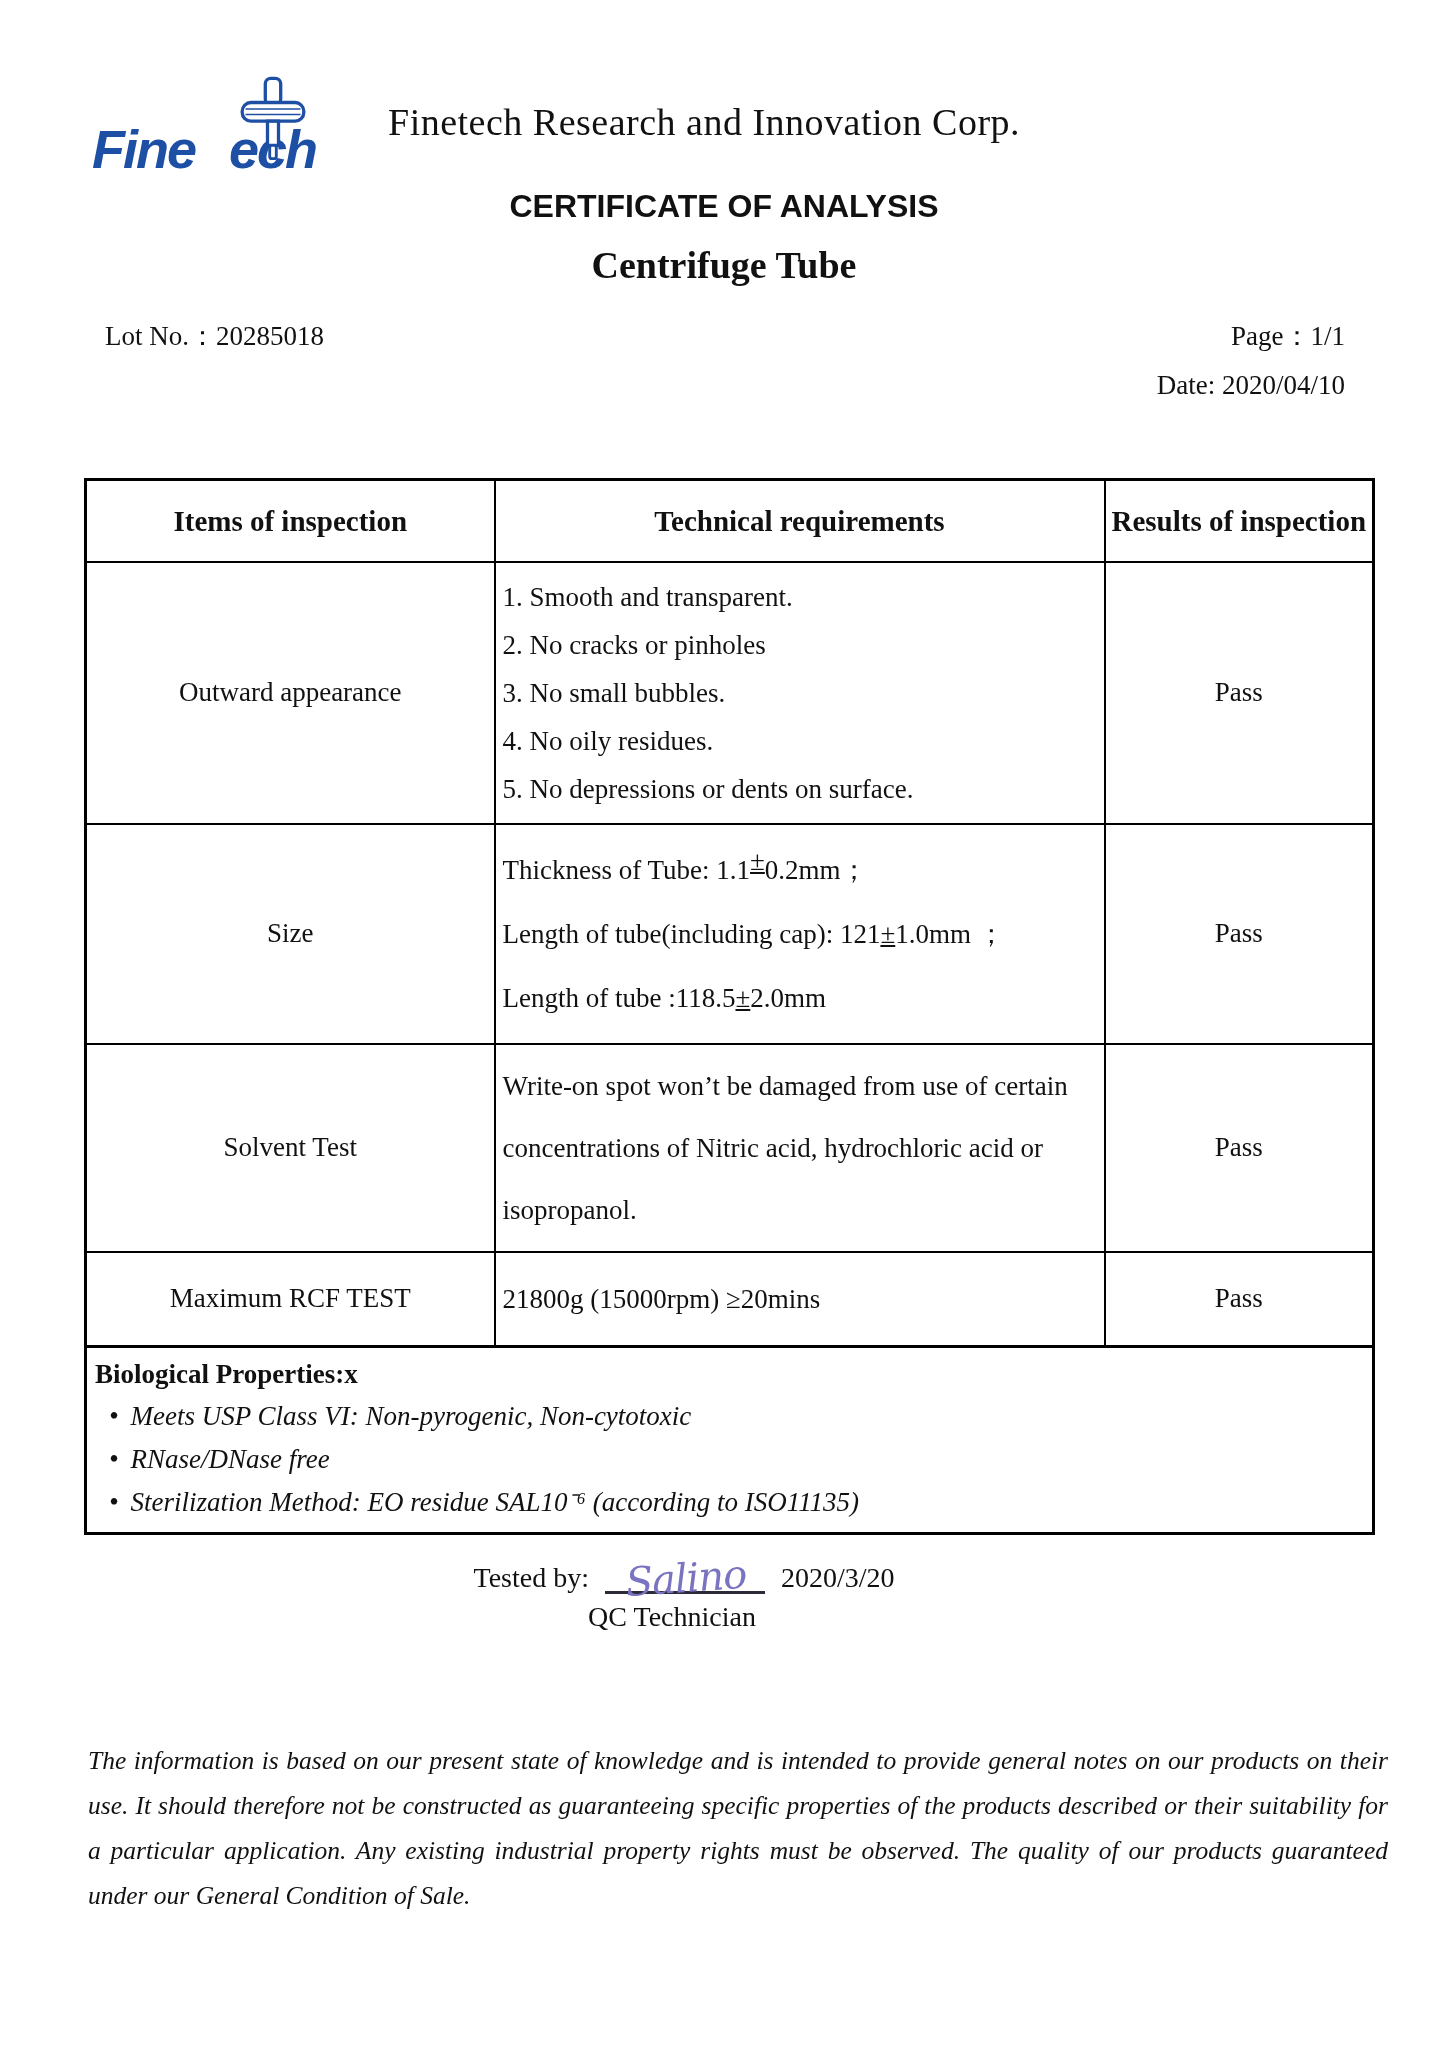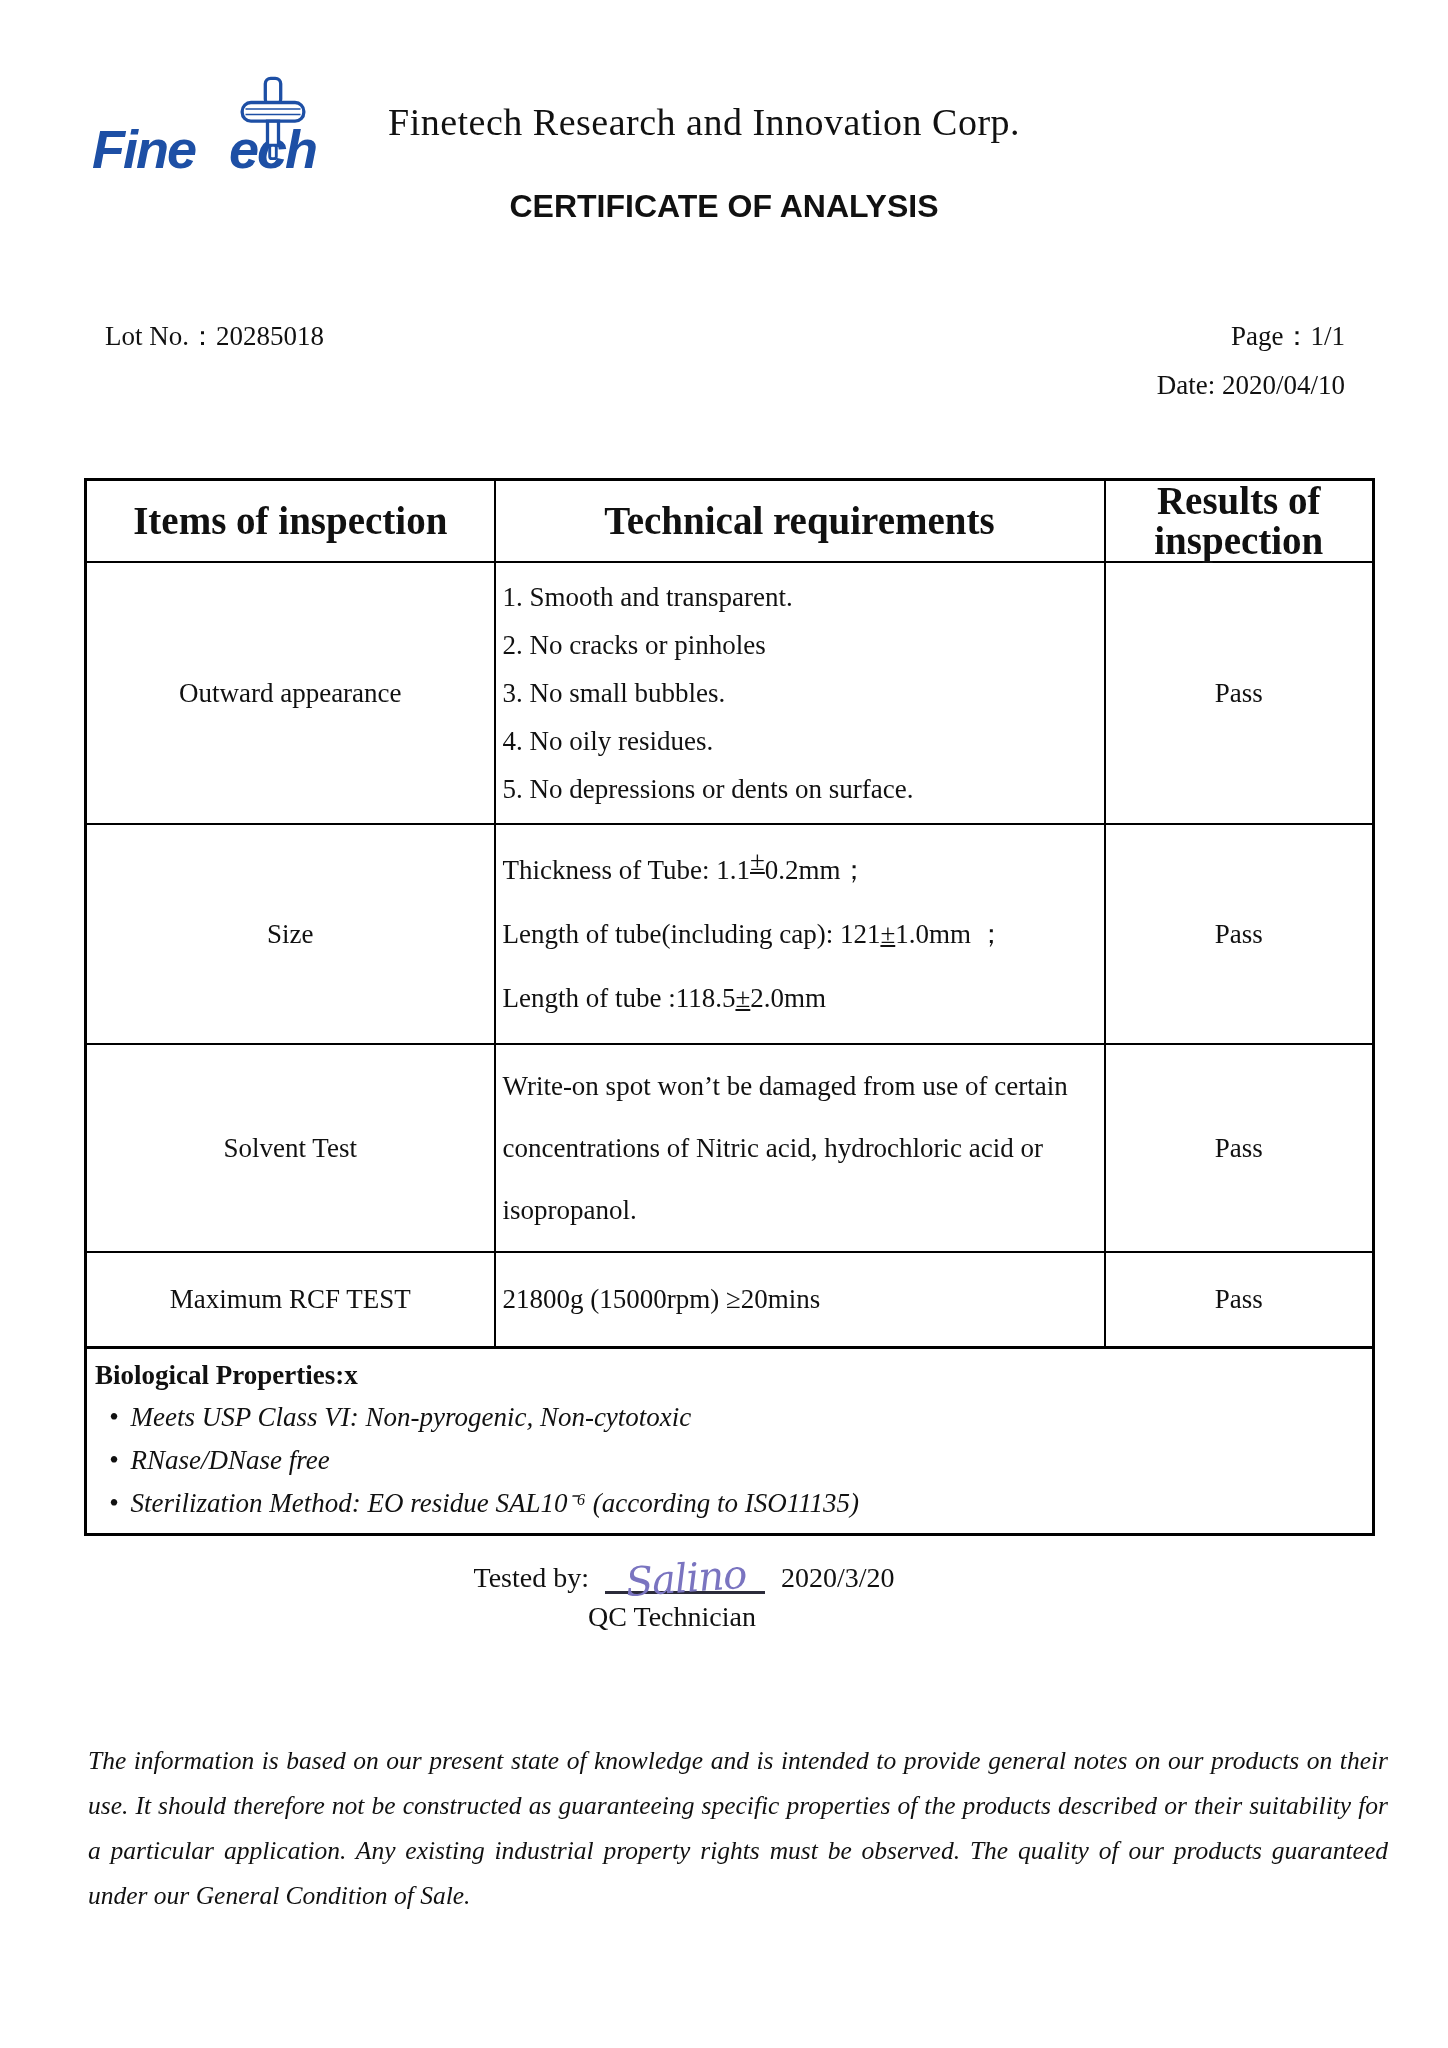--- a/index.html
+++ b/index.html
@@ -25,21 +25,21 @@
   
   .meta-left { position:absolute; left:105px; top:312px; font-size:27px; line-height:49px; }
   .meta-left .sans { font-family:"Liberation Sans", sans-serif; font-size:25px; }
   .meta-right { position:absolute; right:103px; top:312px; font-size:27px; line-height:49px; text-align:right; }
 
   
   .coa-table { position:absolute; left:84px; top:478px; width:1288px;
           border-collapse:collapse; table-layout:fixed; }
   .coa-table col.c1 { width:409px; } .coa-table col.c2 { width:610px; } .coa-table col.c3 { width:269px; }
   .coa-table td, .coa-table th { border:2px solid #000; vertical-align:middle; }
-  .coa-table tr.header-row th { border-top:3px solid #000; font-size:39px; font-weight:bold;
+  .coa-table tr.header-row th { border-top:3px solid #000; font-size:29px; font-weight:bold;
           text-align:center; height:82px; line-height:40px; }
   .coa-table tr.header-row th:first-child { border-left:3px solid #000; }
   .coa-table tr.header-row th:last-child { border-right:3px solid #000; }
   .coa-table td:first-child { border-left:3px solid #000; }
   .coa-table td:last-child { border-right:3px solid #000; }
   .item-cell { text-align:center; font-size:27px; }
   .req-cell { padding:10px 20px 10px 7px; font-size:27px; }
   .req-line { line-height:48px; }
   .result-cell { text-align:center; font-size:27px; }
   .row-0 { height:240px; }
@@ -83,20 +83,21 @@
         <rect x="2" y="24" width="56" height="17" rx="8" fill="#fff" stroke="#1d4fa5" stroke-width="3"></rect>
         <line x1="5" y1="30" x2="55" y2="30" stroke="#1d4fa5" stroke-width="1.4"></line>
         <line x1="5" y1="35" x2="55" y2="35" stroke="#1d4fa5" stroke-width="1.4"></line>
         <rect x="25" y="41" width="10" height="22" fill="#fff" stroke="#1d4fa5" stroke-width="3"></rect>
         <rect x="27" y="63" width="6" height="12" rx="2" fill="#fff" stroke="#1d4fa5" stroke-width="2.6"></rect>
       </svg>
     </span>
   </div>
   <div class="company">Finetech Research and Innovation Corp.</div>
   <div class="cert-title">CERTIFICATE OF ANALYSIS</div>
+  <div class="product-title">Centrifuge Tube</div>
 
   <div class="meta-left">
     <div><span>Lot No.：</span><span>20285018</span></div>
   </div>
   <div class="meta-right">
     <div>Page：1/1</div>
     <div>Date: 2020/04/10</div>
   </div>
 
   <table class="coa-table">

